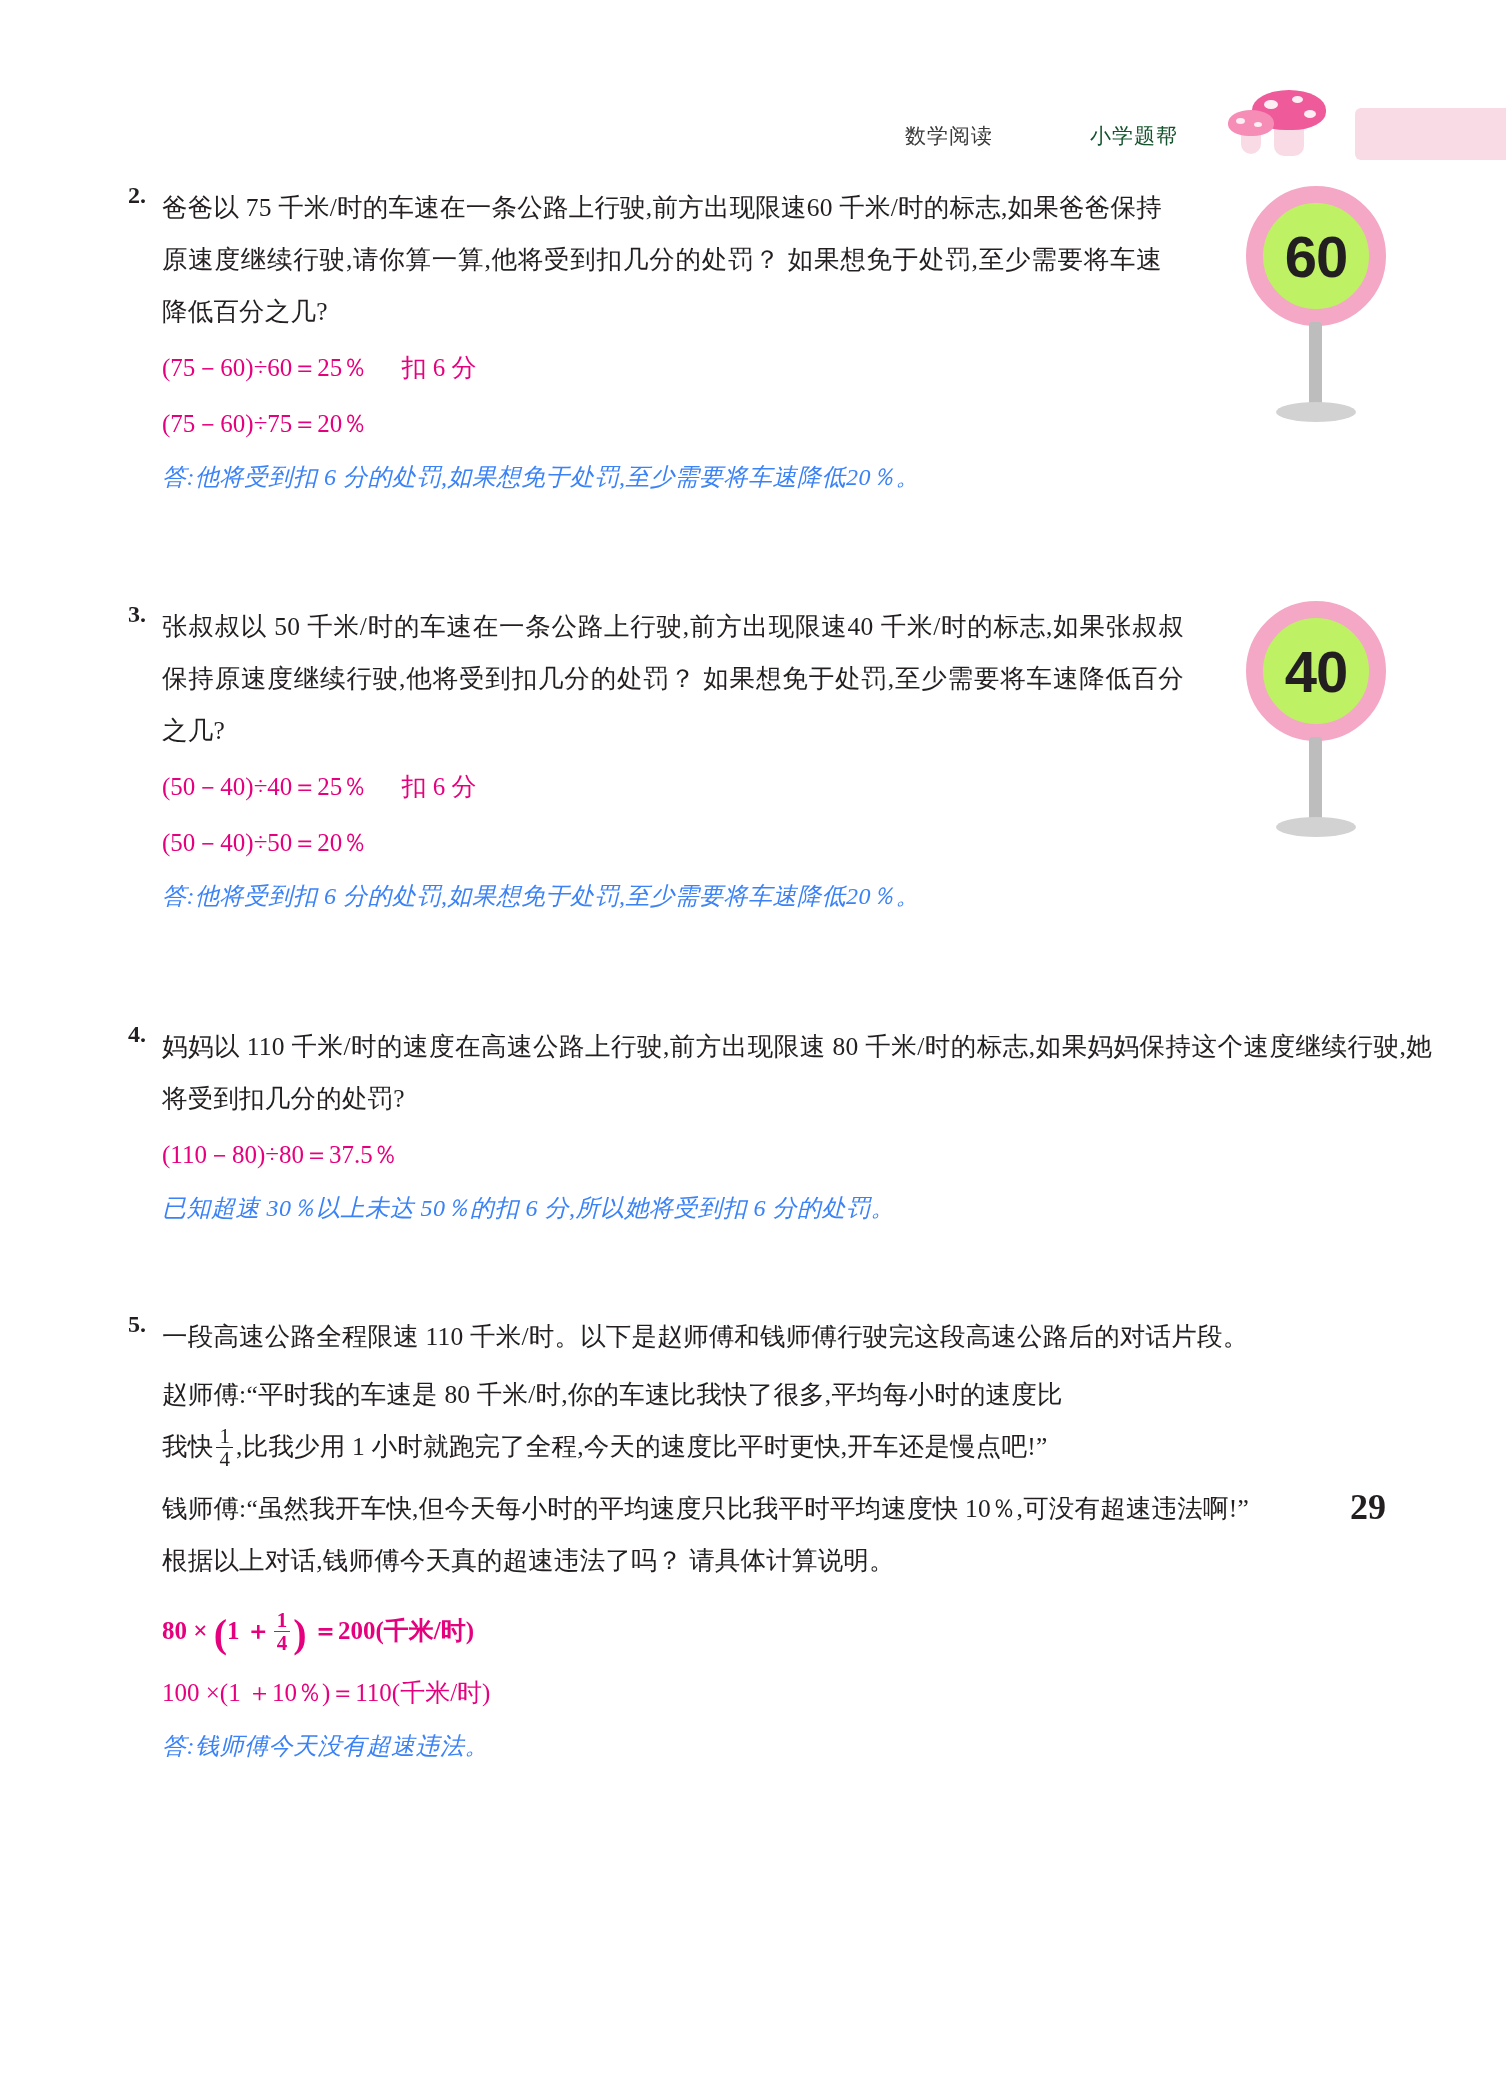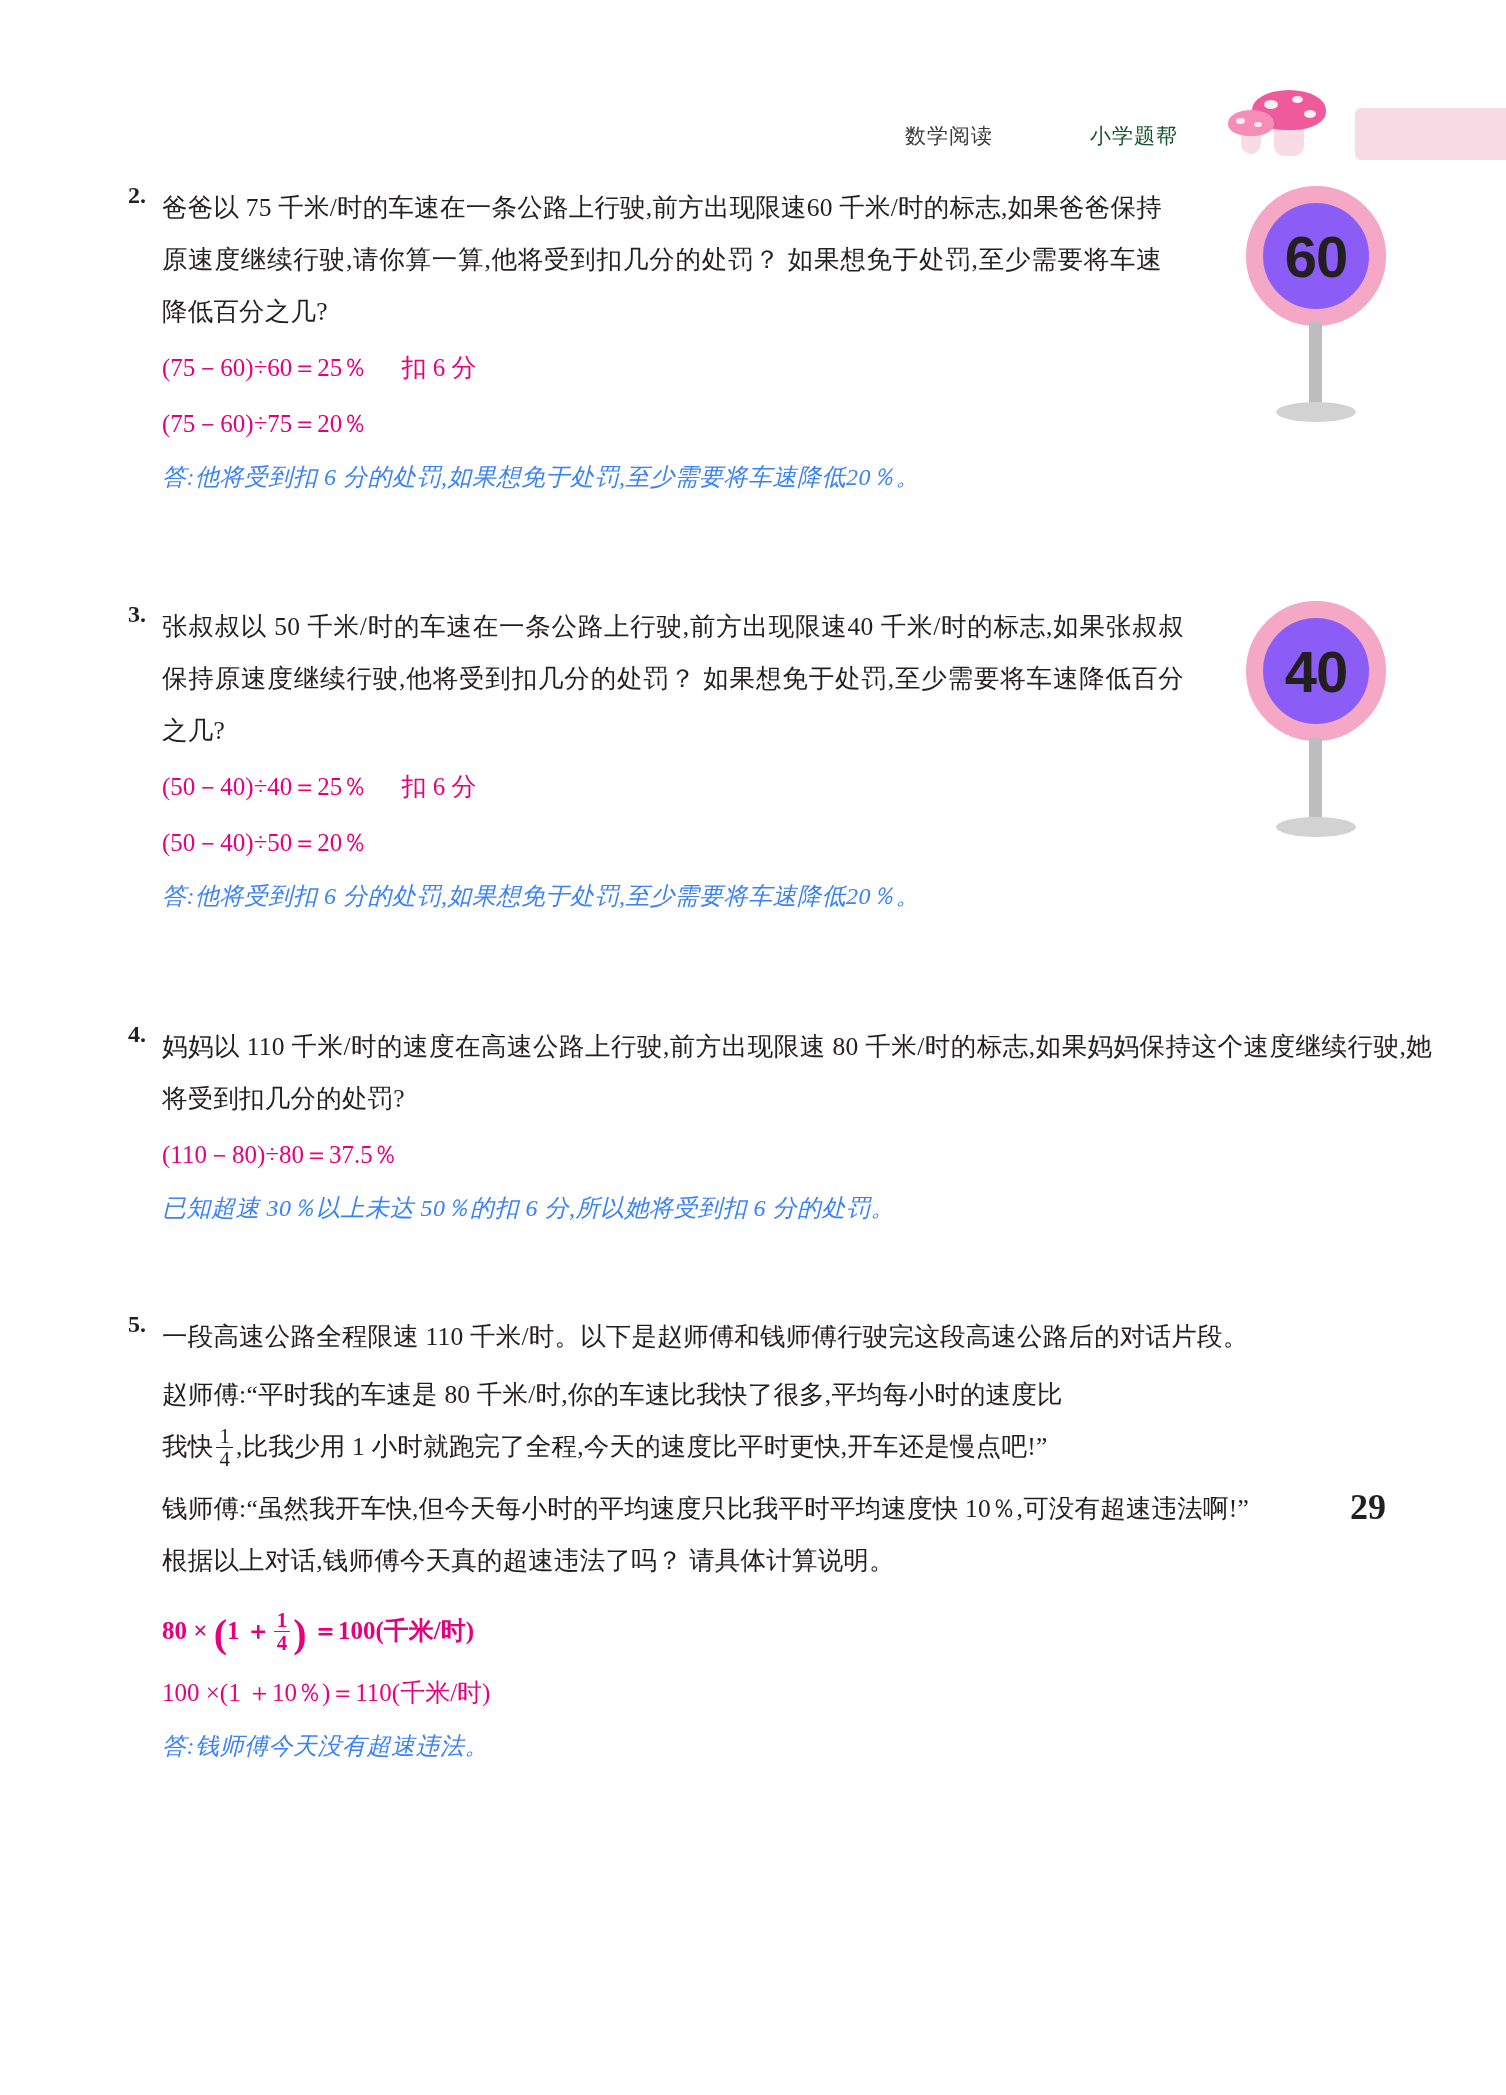--- a/index.html
+++ b/index.html
@@ -151,21 +151,21 @@
     width: 160px;
     height: 260px;
   }
   .sign-disc {
     position: absolute;
     top: 0;
     left: 8px;
     width: 140px;
     height: 140px;
     border-radius: 50%;
-    background: #8b5cf6;
+    background: #bef264;
     border: 17px solid #f4a8c6;
     box-sizing: border-box;
     display: flex;
     align-items: center;
     justify-content: center;
   }
   .sign-num {
     font-size: 58px;
     font-weight: bold;
     color: #231f20;
@@ -275,21 +275,21 @@
     <p class="qtext" style="width:1240px;">
       <span>我快</span><span class="frac"><span class="num">1</span><span class="den">4</span></span><span>,比我少用 1 小时就跑完了全程,今天的速度比平时更快,开车还是慢点吧!”</span>
     </p>
 
     <p class="qtext" style="width:1240px; margin-top:10px;">钱师傅:“虽然我开车快,但今天每小时的平均速度只比我平时平均速度快 10％,可没有超速违法啊!”</p>
     <p class="qtext" style="width:1240px;">根据以上对话,钱师傅今天真的超速违法了吗？ 请具体计算说明。</p>
 
     <div class="work" style="margin-top:18px;font-weight:bold;">
       <span>80 ×</span>
       <span class="bigparen">(</span><span>1 ＋</span><span class="frac"><span class="num">1</span><span class="den">4</span></span><span class="bigparen">)</span>
-      <span>＝100(千米/时)</span>
+      <span>＝200(千米/时)</span>
     </div>
     <div class="work" style="margin-top:10px;">100 ×(1 ＋10％)＝110(千米/时)</div>
     <div class="answer">答:钱师傅今天没有超速违法。</div>
   </div>
 
   <div class="pagenum">29</div>
 
 </div>
 
 </body></html>

